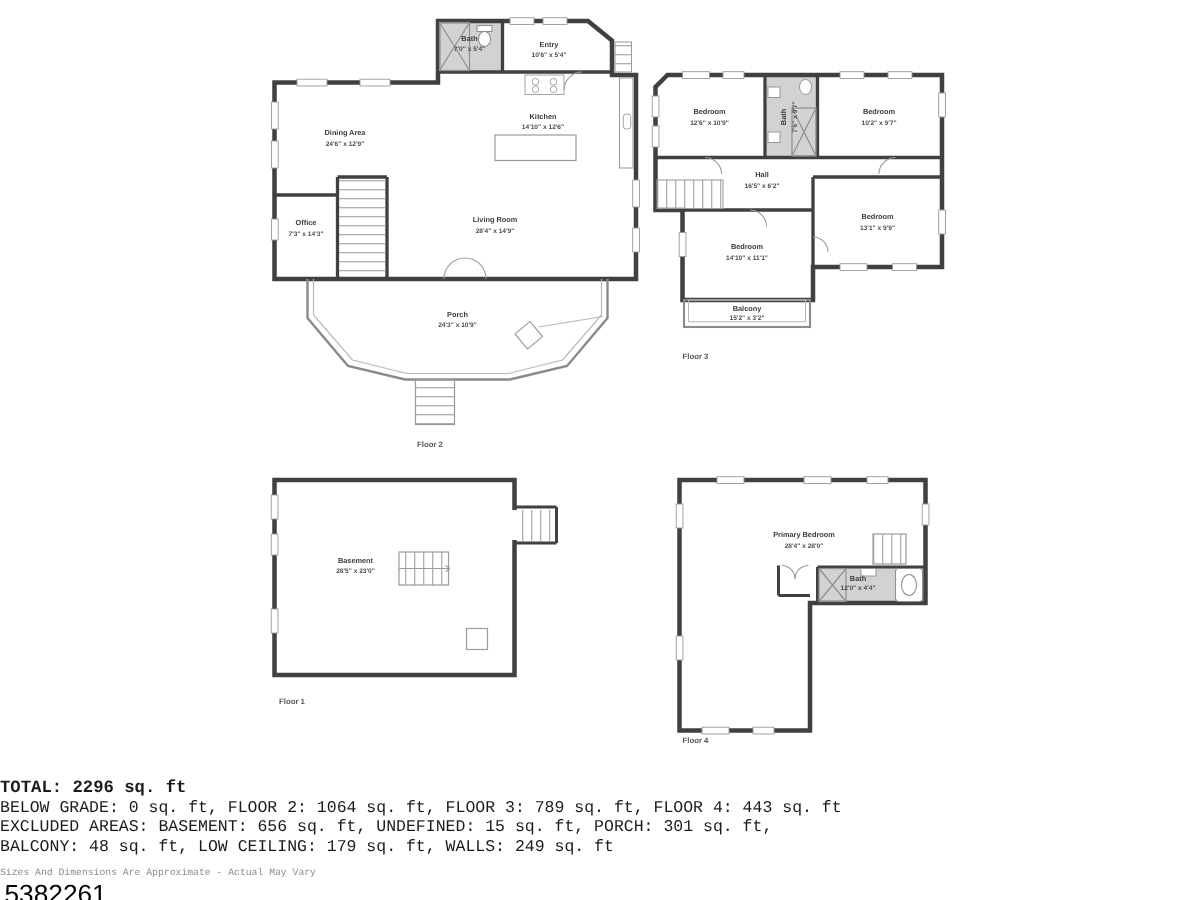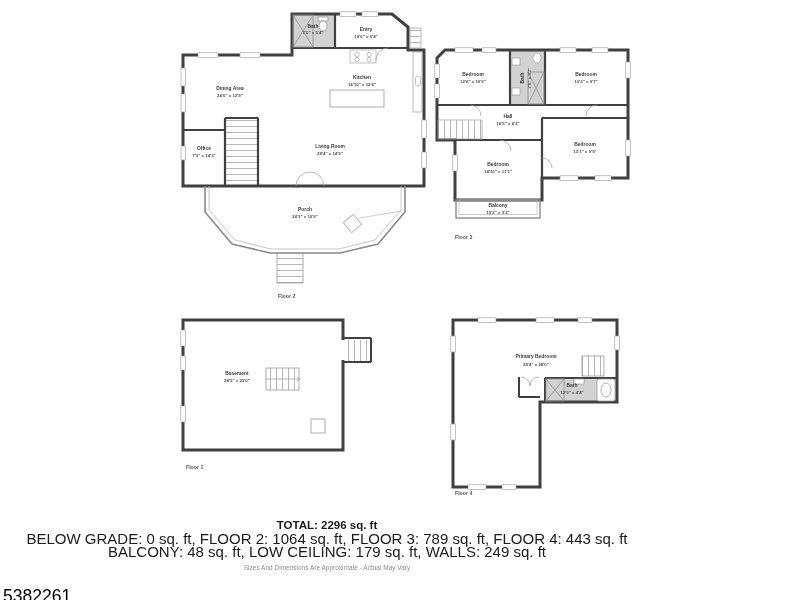--- a/index.html
+++ b/index.html
@@ -3,23 +3,23 @@
 <meta charset="utf-8">
 <style>
   html,body{margin:0;padding:0;}
   body{font-family:"Liberation Sans",sans-serif;background:#fff;}
   .canvas{position:relative;width:800px;height:600px;background:#ffffff;overflow:hidden;}
   svg{position:absolute;left:0;top:0;}
   svg text{font-family:"Liberation Sans",sans-serif;fill:#3a3a3a;}
   .rname{font-size:4.9px;font-weight:700;text-anchor:middle;}
   .rdims{font-size:4.4px;font-weight:700;fill:#4c4c4c;text-anchor:middle;}
   .flabel{font-size:5.2px;font-weight:700;fill:#565656;text-anchor:start;}
-  .summary{position:absolute;left:0;top:519px;width:654px;text-align:center;color:#1b1b1b;}
+  .summary{position:absolute;left:0;top:519px;width:654px;color:#1b1b1b;font-family:Liberation Mono, monospace;}
   .total{font-size:11.5px;font-weight:700;margin-bottom:1px;}
-  .line{font-size:15px;line-height:13px;}
+  .line{font-size:11px;line-height:13px;}
   .disclaimer{font-size:6.5px;color:#8d8d8d;margin-top:6px;}
   .listing-id{position:absolute;left:3px;top:570px;font-size:17.5px;color:#000;margin-top:16px;}
 </style>
 </head>
 <body>
 
 <div class="canvas">
 
 <svg width="800" height="600" viewBox="0 0 800 600">
   <defs>
@@ -246,19 +246,20 @@
       <text class="rname" x="572" y="387">Bath</text>
       <text class="rdims" x="572" y="393.5">12'0" x 4'4"</text>
     </g>
     <text class="flabel" x="455" y="495">Floor 4</text>
   </g>
 </svg>
 
   <div class="summary">
     <div class="total">TOTAL: 2296 sq. ft</div>
     <div class="line">BELOW GRADE: 0 sq. ft, FLOOR 2: 1064 sq. ft, FLOOR 3: 789 sq. ft, FLOOR 4: 443 sq. ft</div>
+    <div class="line">EXCLUDED AREAS: BASEMENT: 656 sq. ft, UNDEFINED: 15 sq. ft, PORCH: 301 sq. ft,</div>
     <div class="line">BALCONY: 48 sq. ft, LOW CEILING: 179 sq. ft, WALLS: 249 sq. ft</div>
     <div class="disclaimer">Sizes And Dimensions Are Approximate - Actual May Vary</div>
   </div>
 
   <div class="listing-id">5382261</div>
 
 </div>
 
 </body></html>

